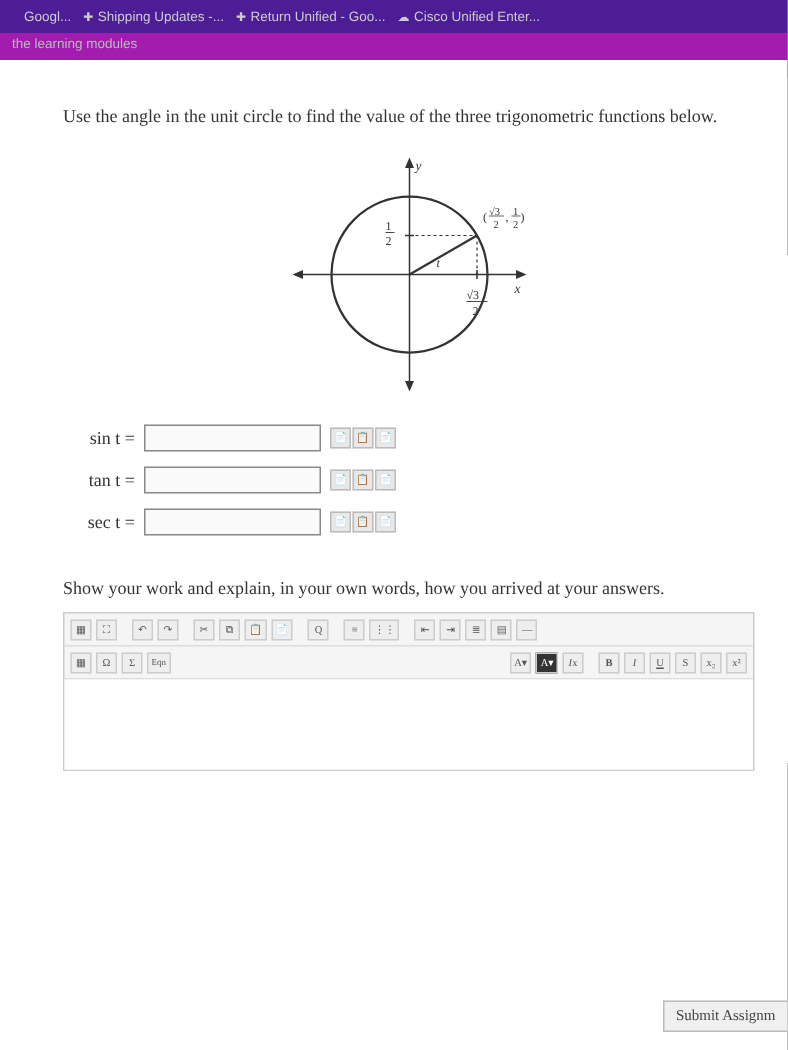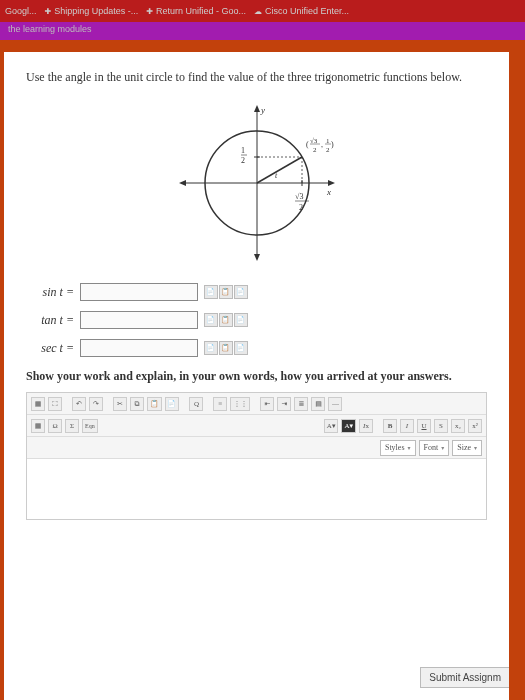--- a/index.html
+++ b/index.html
@@ -4,46 +4,46 @@
 <style>
 * { margin: 0; padding: 0; box-sizing: border-box; }
 body {
   background: #1a1a1a;
   font-family: Arial, sans-serif;
   width: 525px;
   height: 700px;
   overflow: hidden;
 }
 .browser-tabs {
-  background: #b91c1c;
+  background: #4c1d95;
   height: 22px;
   display: flex;
   align-items: center;
-  padding: 0 5px;
+  padding: 0 16px;
   gap: 8px;
 }
 .tab {
   color: #ccc;
   font-size: 9px;
   display: flex;
   align-items: center;
   gap: 3px;
   white-space: nowrap;
 }
 .tab-icon { font-size: 8px; }
 .subheader {
   background: #a21caf;
   color: #bbb;
   font-size: 9px;
   padding: 2px 8px 4px;
   height: 18px;
 }
 .content-wrap {
-  background: #c2410c;
-  padding: 12px 6px 0 4px;
+  background: #ffffff;
+  padding: 12px 6px 0 20px;
 }
 .page {
   background: #fff;
   width: 505px;
   height: 648px;
   padding: 18px 22px;
   position: relative;
   font-family: Georgia, 'Times New Roman', serif;
 }
 .question {
@@ -65,21 +65,20 @@
 .answer-row {
   display: flex;
   align-items: center;
   margin-bottom: 10px;
   gap: 6px;
 }
 .answer-label {
   width: 48px;
   text-align: right;
   font-size: 12px;
-  font-style: italic;
   color: #333;
 }
 .answer-input {
   width: 118px;
   height: 18px;
   border: 1px solid #888;
   background: #fafafa;
   font-size: 11px;
   padding: 0 3px;
 }
@@ -93,23 +92,23 @@
   background: #e8e8e8;
   border: 1px solid #bbb;
   display: flex;
   align-items: center;
   justify-content: center;
   font-size: 7px;
   color: #555;
 }
 .show-work {
   font-size: 12px;
-  font-weight: bold;
+  font-weight: normal;
   color: #333;
-  margin: 12px 0 8px;
+  margin: 28px 0 8px;
 }
 .editor {
   border: 1px solid #ccc;
   background: #f5f5f5;
 }
 .toolbar-row {
   display: flex;
   align-items: center;
   height: 22px;
   border-bottom: 1px solid #ddd;
@@ -148,21 +147,21 @@
 .submit-btn {
   position: absolute;
   bottom: 12px;
   right: 0;
   background: #f0f0f0;
   border: 1px solid #bbb;
   border-right: none;
   font-size: 10px;
   color: #444;
   padding: 4px 8px;
-  font-family: Liberation Sans, sans-serif;
+  font-family: Liberation Serif, serif;
   text-align: right;
 }
 </style>
 </head>
 <body>
 
 <div class="browser-tabs">
   <div class="tab">
       <span>Googl...</span>
     </div>
@@ -295,25 +294,19 @@
       <div class="tool-btn">
             <i>I</i>
           </div>
       <div class="tool-btn">
             <u>U</u>
           </div>
       <div class="tool-btn">S</div>
       <div class="tool-btn">x₂</div>
       <div class="tool-btn">x²</div>
     </div>
-    <div class="toolbar-row">
-      <div style="flex:1"></div>
-      <div class="tool-dd">Styles</div>
-      <div class="tool-dd">Font</div>
-      <div class="tool-dd">Size</div>
-    </div>
     <div class="editor-body"></div>
   </div>
 
   <button class="submit-btn">Submit Assignm</button>
 
 </div>
 </div>
 
 </body></html>

